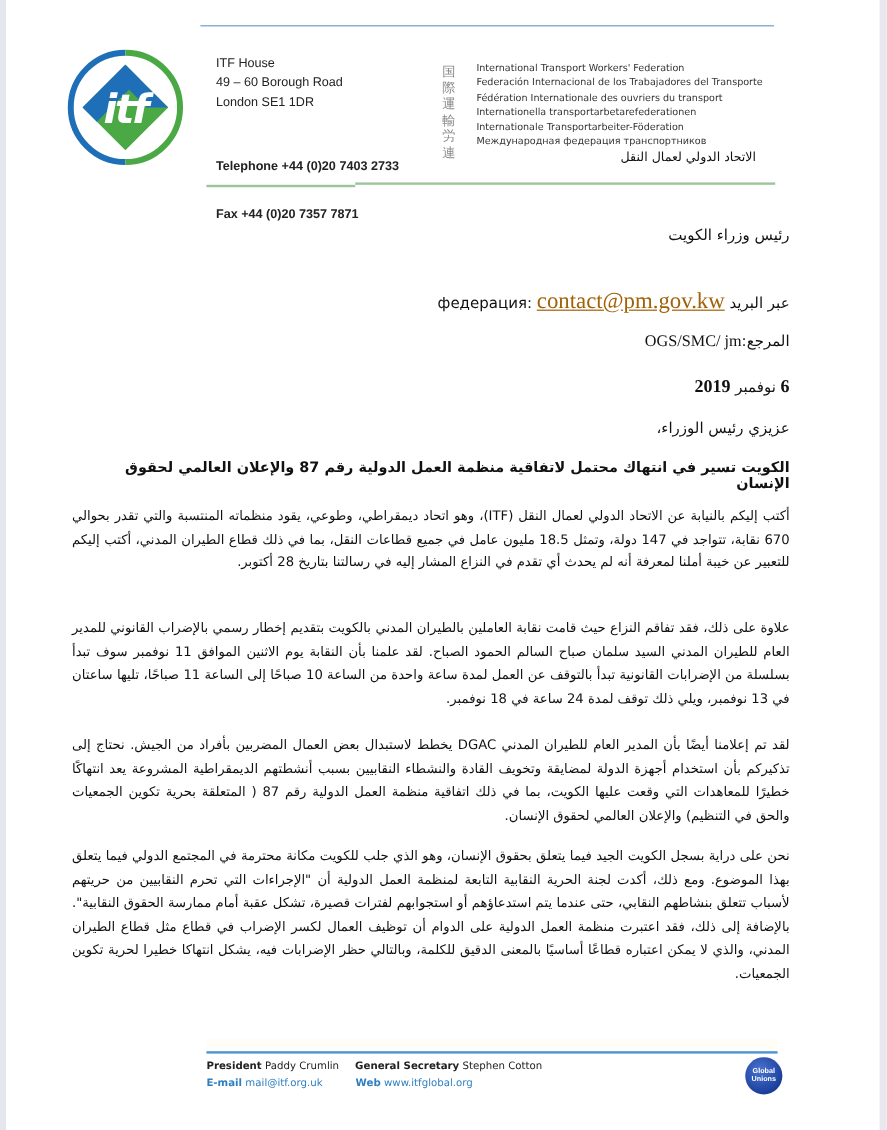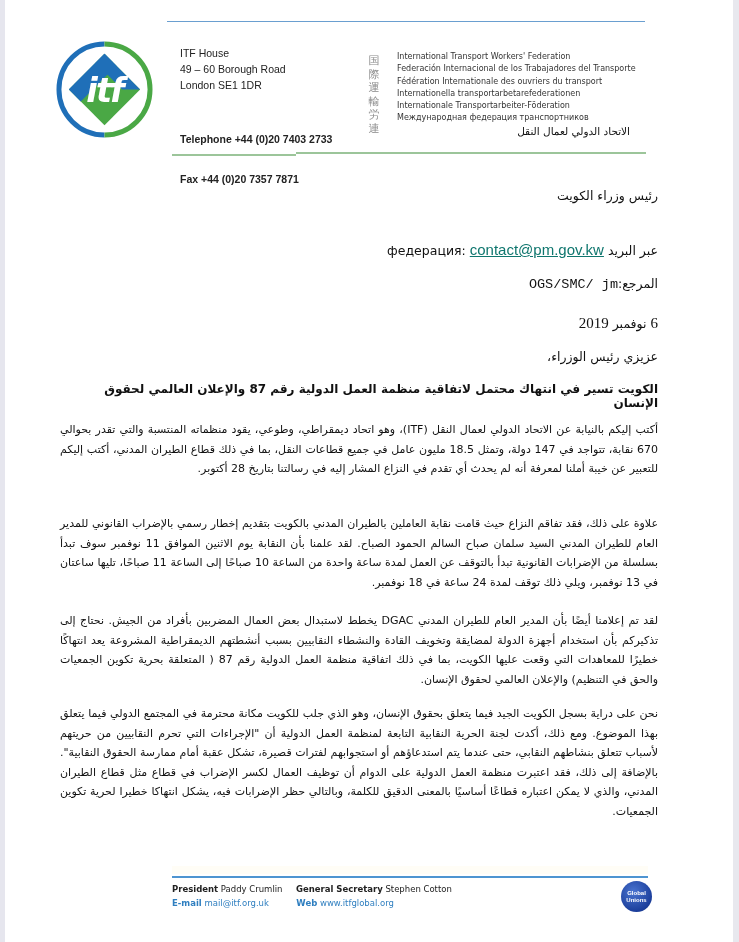--- a/index.html
+++ b/index.html
@@ -24,25 +24,25 @@
   .addr .gap { height:14px; }
 
   .cjk { position:absolute; left:367px; top:54px; width:14px; font-size:11px; line-height:13.5px; color:#8a8a8a; text-align:center; }
   .names { position:absolute; left:397px; top:51px; font-family:"DejaVu Sans", sans-serif; font-size:8px; line-height:12.3px; color:#333; }
   .names .ar { direction:rtl; text-align:right; width:233px; font-family:"DejaVu Serif", serif; font-size:10.5px; line-height:13px; color:#111; }
 
   
   .doc { position:absolute; left:60px; width:598px; direction:rtl; text-align:right; color:#111; font-family:"DejaVu Sans", sans-serif; }
   .recipient { top:186px; font-size:12.5px; line-height:20px; }
   .email-line { top:241px; font-size:12.5px; }
-  .email-line a { color:#0f766e; text-decoration:underline; font-family:Liberation Sans, sans-serif; font-size:15px; }
+  .email-line a { color:#a16207; text-decoration:underline; font-family:Liberation Serif, serif; font-size:19px; }
   .ref { top:276px; font-size:12.5px; }
-  .ref .latin { font-family:Liberation Mono, monospace; font-size:13.5px; }
+  .ref .latin { font-family:Liberation Serif, serif; font-size:13.5px; }
   .date { top:315px; font-size:12.5px; }
-  .date .num { font-family:"Liberation Serif", serif; font-size:15px; }
+  .date .num { font-family:"Liberation Serif", serif; font-size:15px;font-weight:bold; }
   .greeting { top:349px; font-size:12.5px; }
   .subject { top:382px; font-size:12px; font-weight:bold; }
   .para { font-size:11px; line-height:19.5px; text-align:justify; text-align-last:right; }
   .p1 { top:420px; }
   .p2 { top:514px; }
   .p3 { top:611px; }
   .p4 { top:704px; }
 
   
   .ftr-fade { position:absolute; left:172px; top:866px; width:476px; height:8px; background:#fffdf6; }

